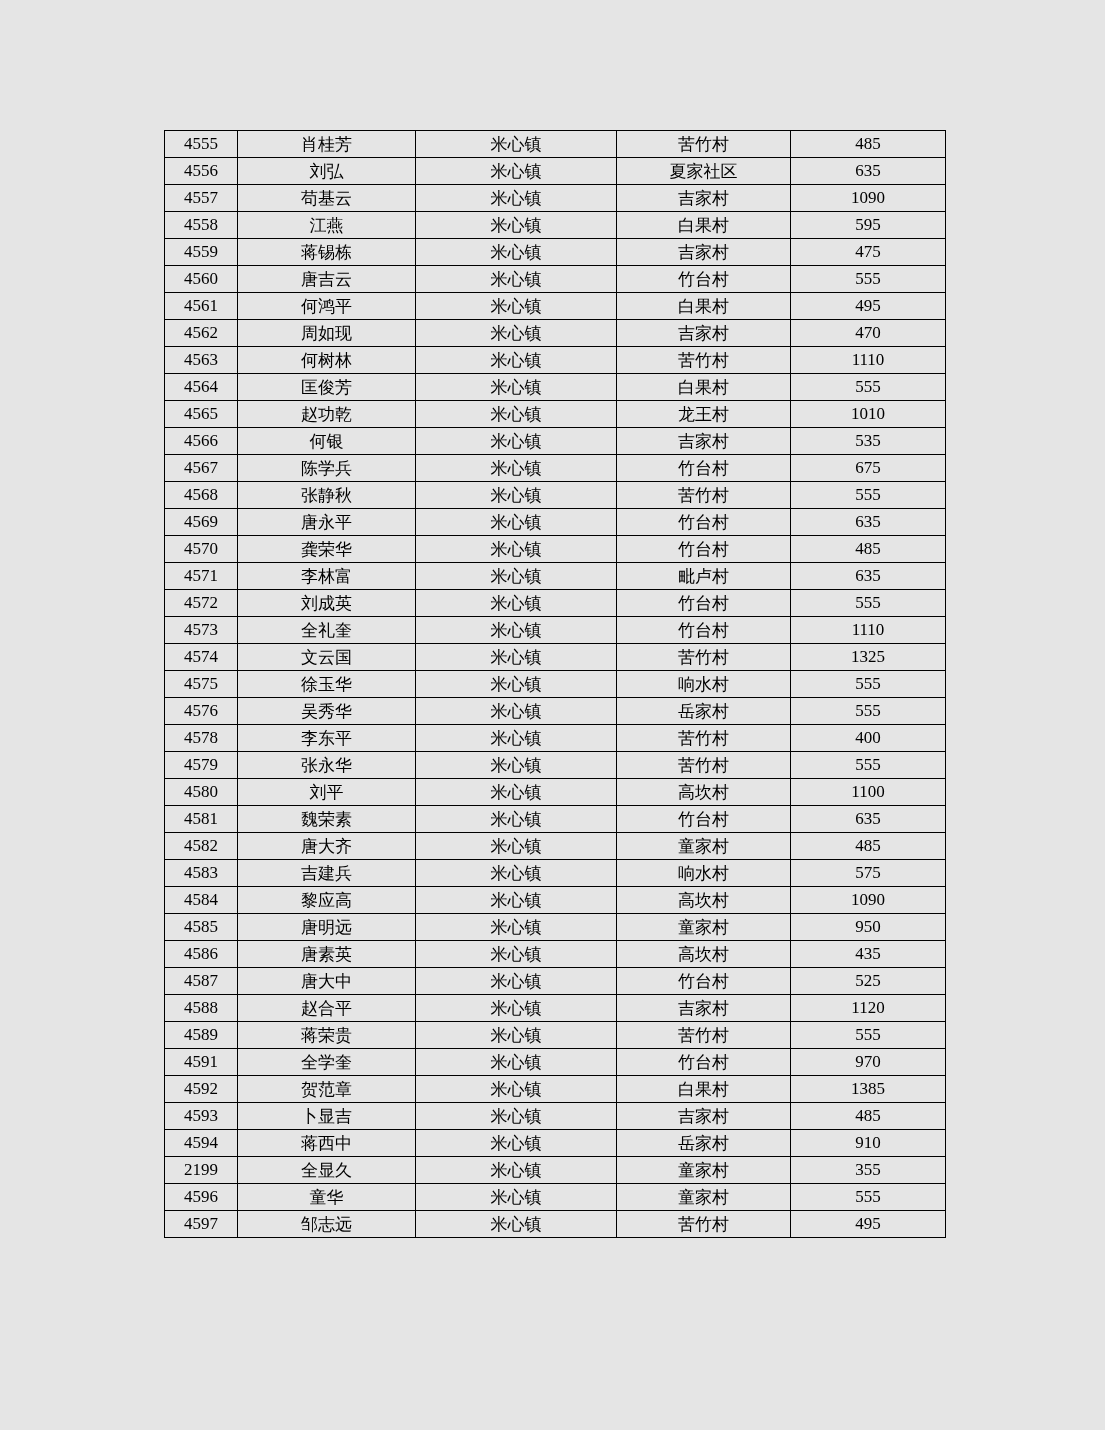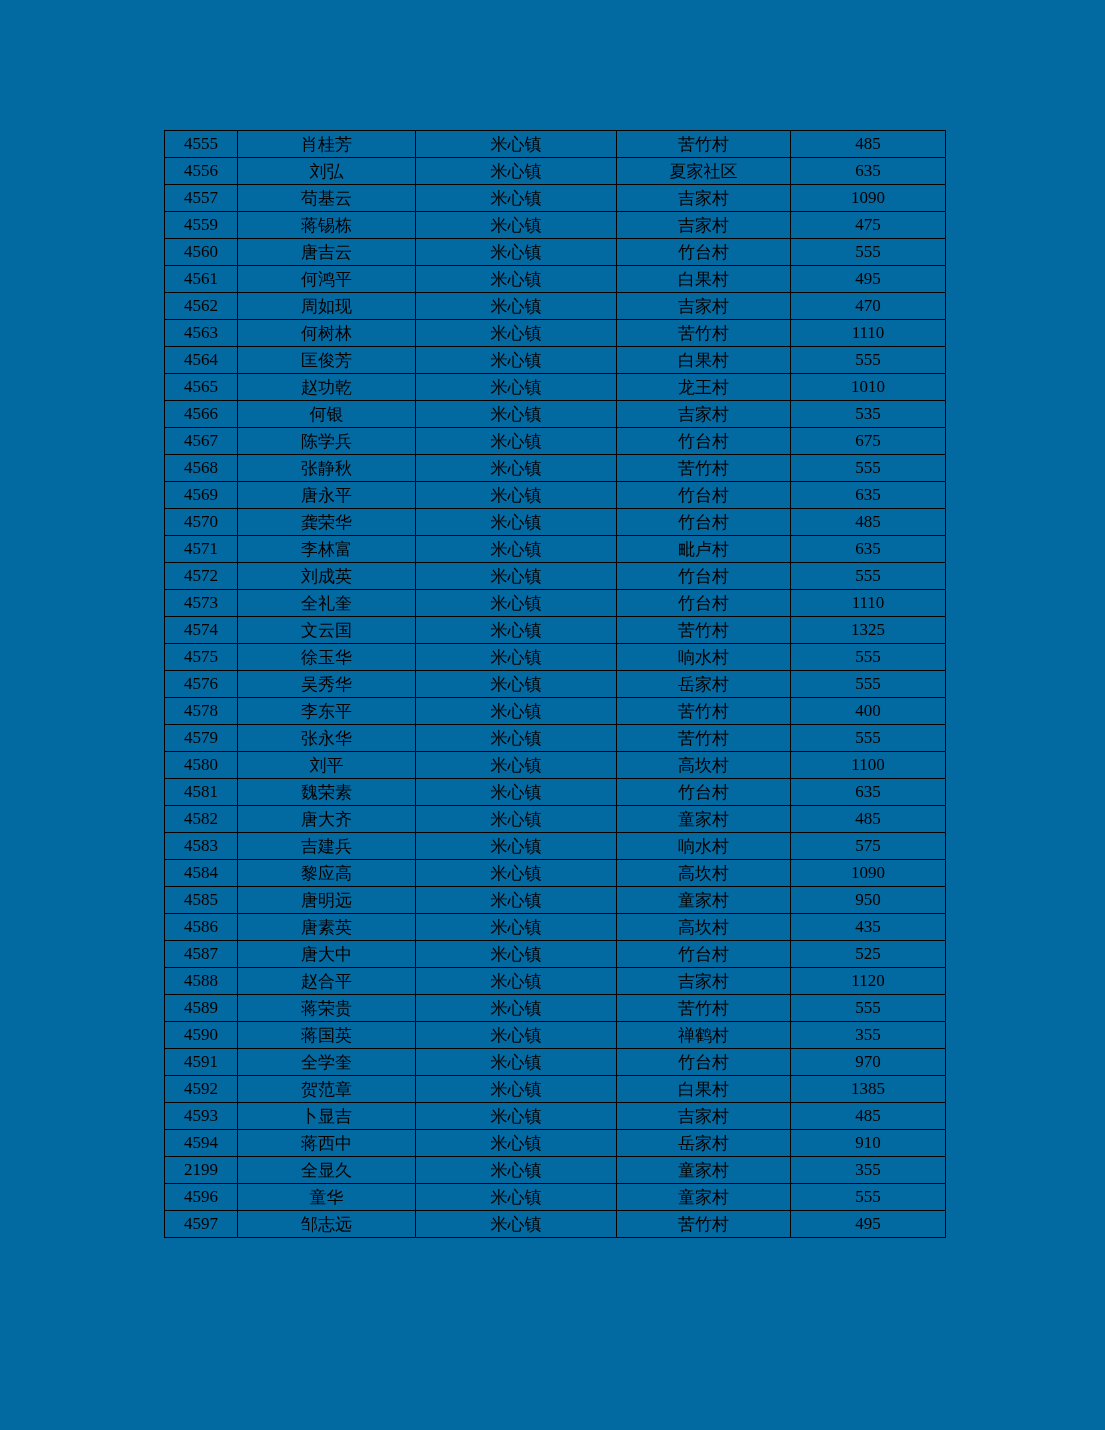--- a/index.html
+++ b/index.html
@@ -7,21 +7,21 @@
     padding: 0;
   }
   body {
     background: #ffffff;
     font-family: "Liberation Serif", "DejaVu Serif", serif;
   }
   .page {
     position: relative;
     width: 1105px;
     height: 1430px;
-    background: #0369a1;
+    background: #e5e5e5;
     overflow: hidden;
   }
   table.roster {
     position: absolute;
     left: 164px;
     top: 130px;
     border-collapse: collapse;
     table-layout: fixed;
   }
   table.roster td {
@@ -69,20 +69,27 @@
           <td>635</td>
         </tr>
         <tr>
           <td>4557</td>
           <td>苟基云</td>
           <td>米心镇</td>
           <td>吉家村</td>
           <td>1090</td>
         </tr>
         <tr>
+          <td>4558</td>
+          <td>江燕</td>
+          <td>米心镇</td>
+          <td>白果村</td>
+          <td>595</td>
+        </tr>
+        <tr>
           <td>4559</td>
           <td>蒋锡栋</td>
           <td>米心镇</td>
           <td>吉家村</td>
           <td>475</td>
         </tr>
         <tr>
           <td>4560</td>
           <td>唐吉云</td>
           <td>米心镇</td>
@@ -277,27 +284,20 @@
           <td>米心镇</td>
           <td>吉家村</td>
           <td>1120</td>
         </tr>
         <tr>
           <td>4589</td>
           <td>蒋荣贵</td>
           <td>米心镇</td>
           <td>苦竹村</td>
           <td>555</td>
-        </tr>
-        <tr>
-          <td>4590</td>
-          <td>蒋国英</td>
-          <td>米心镇</td>
-          <td>禅鹤村</td>
-          <td>355</td>
         </tr>
         <tr>
           <td>4591</td>
           <td>全学奎</td>
           <td>米心镇</td>
           <td>竹台村</td>
           <td>970</td>
         </tr>
         <tr>
           <td>4592</td>

